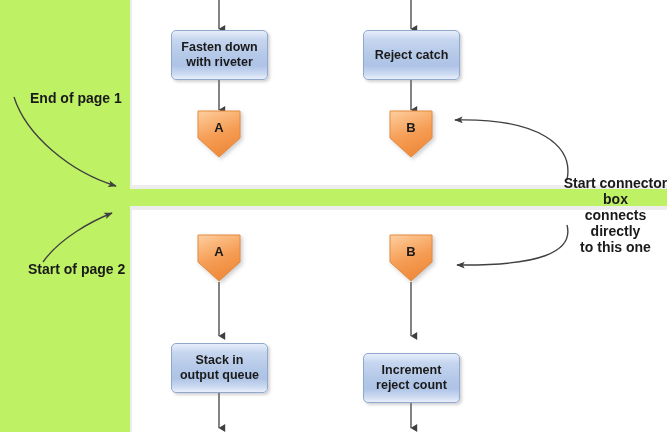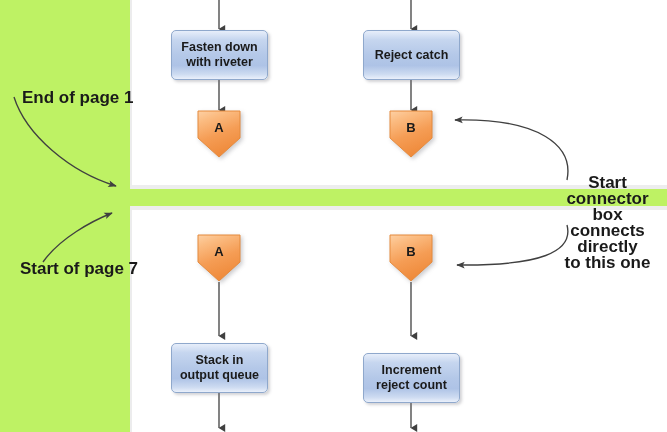--- a/index.html
+++ b/index.html
@@ -73,24 +73,25 @@
     left: 0;
     top: 10px;
     width: 100%;
     text-align: center;
     font-size: 13px;
     color: #1a1a1a;
     pointer-events: none;
   }
   .note {
     position: absolute;
-    font-size: 17px;
+    font-size: 14px;
     line-height: 16px;
     color: #1a1a1a;
     white-space: pre-line;
+    margin-left: 8px;
   }
   svg.overlay {
     position: absolute;
     left: 0;
     top: 0;
     width: 667px;
     height: 432px;
     pointer-events: none;
   }
 </style>
@@ -178,19 +179,19 @@
 output queue</span>
   </div>
 
   <div class="proc-box" style="left:363px; top:337px;margin-top:16px;">
     <span style="white-space:pre-line;">Increment
 reject count</span>
   </div>
 
   <div class="note" style="left:22px; top:90px;">End of page 1</div>
 
-  <div class="note" style="left:20px; top:261px;">Start of page 7</div>
+  <div class="note" style="left:20px; top:261px;">Start of page 2</div>
 
   <div class="note" style="left:550px; top:175px; text-align:center; width:115px;">Start connector box
 connects directly
 to this one</div>
 
 </div>
 
 </body></html>

